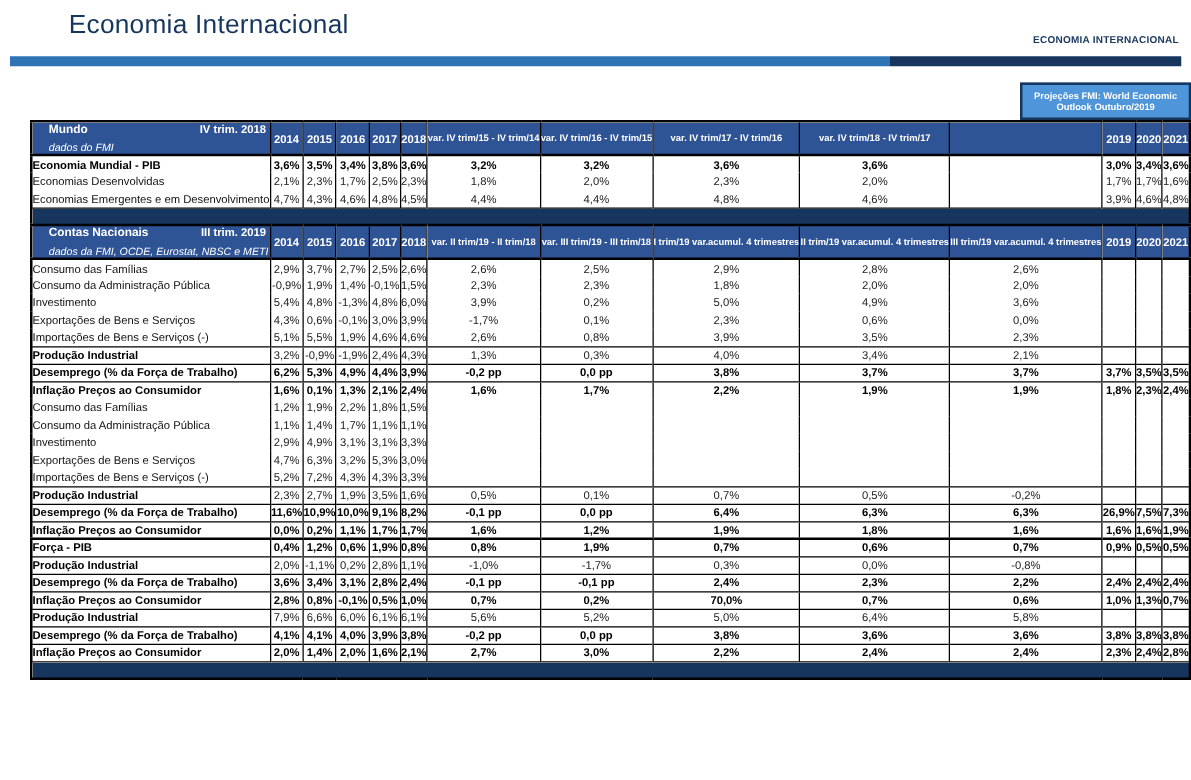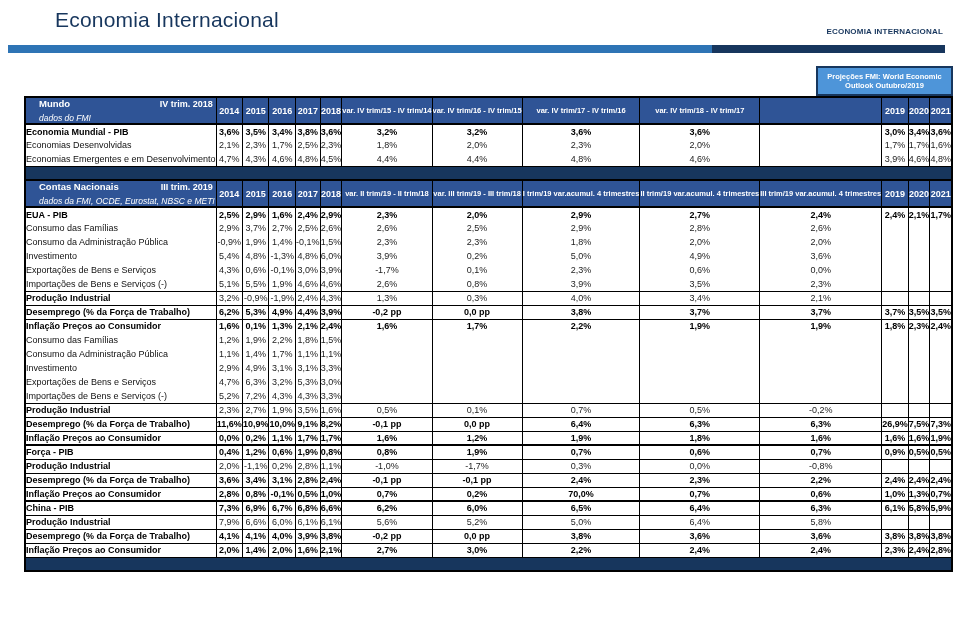--- a/index.html
+++ b/index.html
@@ -162,36 +162,20 @@
         <th class="th-var sepL">var. II trim/19 - II trim/18</th>
         <th class="th-var">var. III trim/19 - III trim/18</th>
         <th class="th-var">I trim/19 var.acumul. 4 trimestres</th>
         <th class="th-var">II trim/19 var.acumul. 4 trimestres</th>
         <th class="th-var">III trim/19 var.acumul. 4 trimestres</th>
         <th class="th-year th-proj sepL">2019</th>
         <th class="th-year th-proj">2020</th>
         <th class="th-year th-proj">2021</th>
       </tr>
       <tr>
-        <td class="lbl b">EUA - PIB</td>
-        <td class="val b sepL">2,5%</td>
-        <td class="val b">2,9%</td>
-        <td class="val b">1,6%</td>
-        <td class="val b">2,4%</td>
-        <td class="val b">2,9%</td>
-        <td class="val b sepL">2,3%</td>
-        <td class="val b">2,0%</td>
-        <td class="val b">2,9%</td>
-        <td class="val b">2,7%</td>
-        <td class="val b">2,4%</td>
-        <td class="val b sepL">2,4%</td>
-        <td class="val b">2,1%</td>
-        <td class="val b">1,7%</td>
-      </tr>
-      <tr>
         <td class="lbl ind2">Consumo das Famílias</td>
         <td class="val sepL">2,9%</td>
         <td class="val">3,7%</td>
         <td class="val">2,7%</td>
         <td class="val">2,5%</td>
         <td class="val">2,6%</td>
         <td class="val sepL">2,6%</td>
         <td class="val">2,5%</td>
         <td class="val">2,9%</td>
         <td class="val">2,8%</td>
@@ -497,36 +481,20 @@
         <td class="val b">1,0%</td>
         <td class="val b sepL">0,7%</td>
         <td class="val b">0,2%</td>
         <td class="val b">70,0%</td>
         <td class="val b">0,7%</td>
         <td class="val b">0,6%</td>
         <td class="val b sepL">1,0%</td>
         <td class="val b">1,3%</td>
         <td class="val b">0,7%</td>
       </tr>
-      <tr class="bt-thick">
-        <td class="lbl b">China - PIB</td>
-        <td class="val b sepL">7,3%</td>
-        <td class="val b">6,9%</td>
-        <td class="val b">6,7%</td>
-        <td class="val b">6,8%</td>
-        <td class="val b">6,6%</td>
-        <td class="val b sepL">6,2%</td>
-        <td class="val b">6,0%</td>
-        <td class="val b">6,5%</td>
-        <td class="val b">6,4%</td>
-        <td class="val b">6,3%</td>
-        <td class="val b sepL">6,1%</td>
-        <td class="val b">5,8%</td>
-        <td class="val b">5,9%</td>
-      </tr>
       <tr class="bt-thin">
         <td class="lbl b">Produção Industrial</td>
         <td class="val sepL">7,9%</td>
         <td class="val">6,6%</td>
         <td class="val">6,0%</td>
         <td class="val">6,1%</td>
         <td class="val">6,1%</td>
         <td class="val sepL">5,6%</td>
         <td class="val">5,2%</td>
         <td class="val">5,0%</td>

